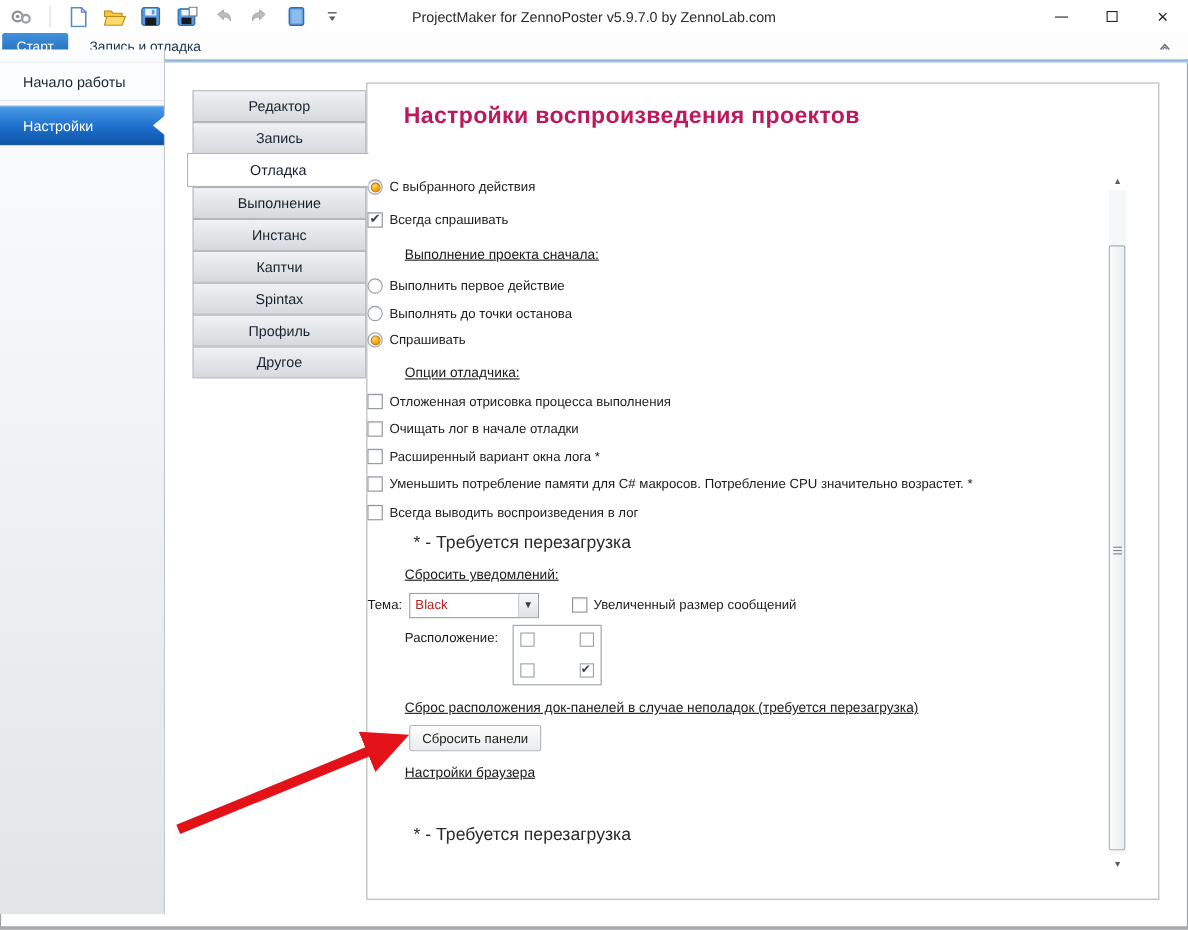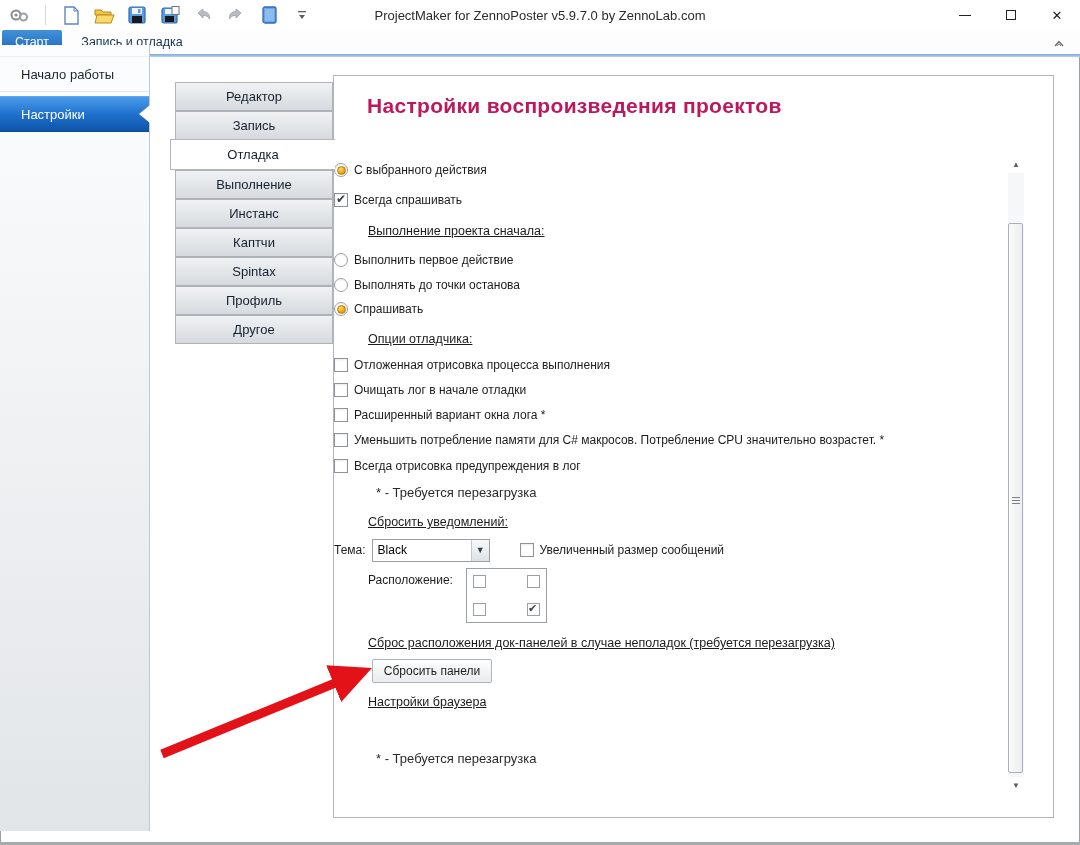--- a/index.html
+++ b/index.html
@@ -49,35 +49,35 @@
   .vtab.selected { left:170px; width:165px; height:31px; background:#fff;
     border:1px solid #b2b6ba; border-right:none; z-index:6; }
   
   .panel { position:absolute; left:333px; top:75px; width:721px; height:743px;
     background:#fff; border:1px solid #b2b6ba; z-index:5; }
   .panel-title { position:absolute; left:33px; top:18px; font-size:21px; color:#be185d; letter-spacing:0.3px;font-weight:bold; }
   .row { position:absolute; display:flex; align-items:center; gap:6px; height:18px;
     font-size:12px; color:#1c1c1c; white-space:nowrap; }
   .sec { position:absolute; left:34px; height:18px; display:flex; align-items:center;
     font-size:12.5px; color:#1b1b1b; text-decoration:underline; white-space:nowrap; }
-  .note { position:absolute; left:42px; font-size:13px; color:#2a2a2a; white-space:nowrap; }
+  .note { position:absolute; left:42px; font-size:16px; color:#2a2a2a; white-space:nowrap; }
   
   .radio { width:14px; height:14px; border-radius:50%; background:#fff; border:1px solid #9aa0a6;
     position:relative; flex:0 0 auto; box-shadow:inset 0 1px 2px rgba(0,0,0,.08); }
   .radio.on::after { content:""; position:absolute; left:2px; top:2px; width:8px; height:8px; border-radius:50%;
     background:radial-gradient(circle at 35% 30%, #ffd978, #f0a30a 60%, #c87d00); border:1px solid #b87c00; width:7px; height:7px; }
   .chk { width:14px; height:14px; background:#fff; border:1px solid #8e9399; position:relative; flex:0 0 auto;
     box-shadow:inset 0 1px 2px rgba(0,0,0,.08); }
   .chk.on::after { content:"✔"; font-family:"DejaVu Sans", sans-serif; position:absolute; left:1px; top:-2px;
     font-size:12px; color:#3a3f44; }
   .btn { position:absolute; left:38px; top:583px; width:120px; height:24px;
     background:linear-gradient(#fdfdfd, #e9ebee); border:1px solid #b0b5ba; border-radius:2px;
     font-size:12px; color:#1c1c1c; display:flex; align-items:center; justify-content:center; }
   .dd { display:flex; align-items:center; width:118px; height:23px; border:1px solid #9aa0a6; background:#fff; }
-  .dd-val { flex:1; padding-left:5px; font-size:12px; color:#000000; }
+  .dd-val { flex:1; padding-left:5px; font-size:12px; color:#b91c1c; }
   .dd-btn { width:18px; height:100%; border-left:1px solid #c6cacd;
     background:linear-gradient(#f7f8f9, #dfe2e5); display:flex; align-items:center; justify-content:center;
     font-size:9px; color:#3a3f44; }
   .pos-box { position:absolute; left:132px; top:492px; width:81px; height:55px; border:1px solid #9aa0a6; background:#fff; }
   .pos-chk { position:absolute; width:13px; height:13px; background:#fff; border:1px solid #9aa0a6; }
   .pos-chk.on::after { content:"✔"; font-family:"DejaVu Sans", sans-serif; position:absolute; left:0px; top:-2px; font-size:11px; color:#3a3f44; }
   
   .sbar { position:absolute; left:674px; top:80px; width:16px; height:638px; background:#f6f7f8; }
   .sbar .up, .sbar .down { position:absolute; left:0; width:16px; height:17px; background:#fff;
     display:flex; align-items:center; justify-content:center; font-size:8px; color:#5a5f64; }
@@ -239,21 +239,21 @@
   <div class="row" style="top:330px">
     <span class="chk"></span>
     <span>Расширенный вариант окна лога *</span>
   </div>
   <div class="row" style="top:355px">
     <span class="chk"></span>
     <span>Уменьшить потребление памяти для C# макросов. Потребление CPU значительно возрастет. *</span>
   </div>
   <div class="row" style="top:381px">
     <span class="chk"></span>
-    <span>Всегда отрисовка предупреждения в лог</span>
+    <span>Всегда выводить воспроизведения в лог</span>
   </div>
   <div class="note" style="top:409px">* - Требуется перезагрузка</div>
 
   <div class="sec" style="top:437px">Сбросить уведомлений:</div>
   <div class="row" style="top:462px; height:24px">
     <span>Тема:</span>
     <span class="dd">
       <span class="dd-val">Black</span>
       <span class="dd-btn">▼</span>
     </span>

